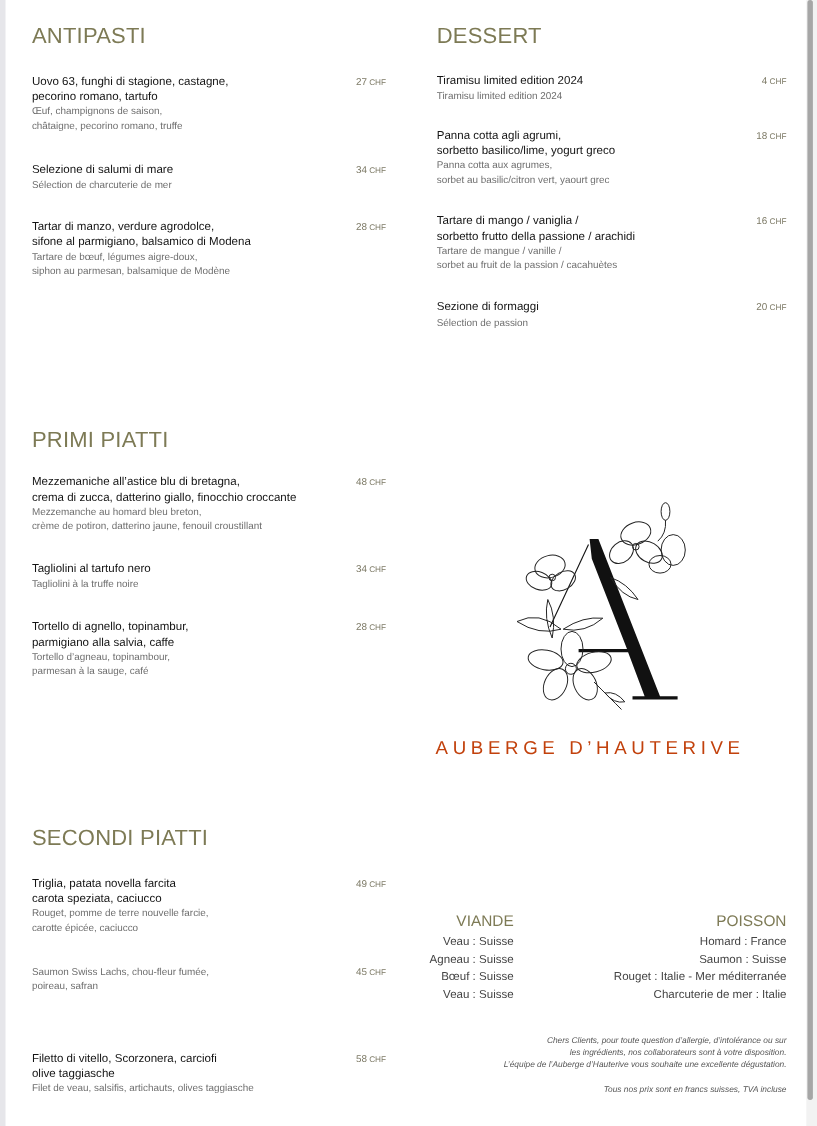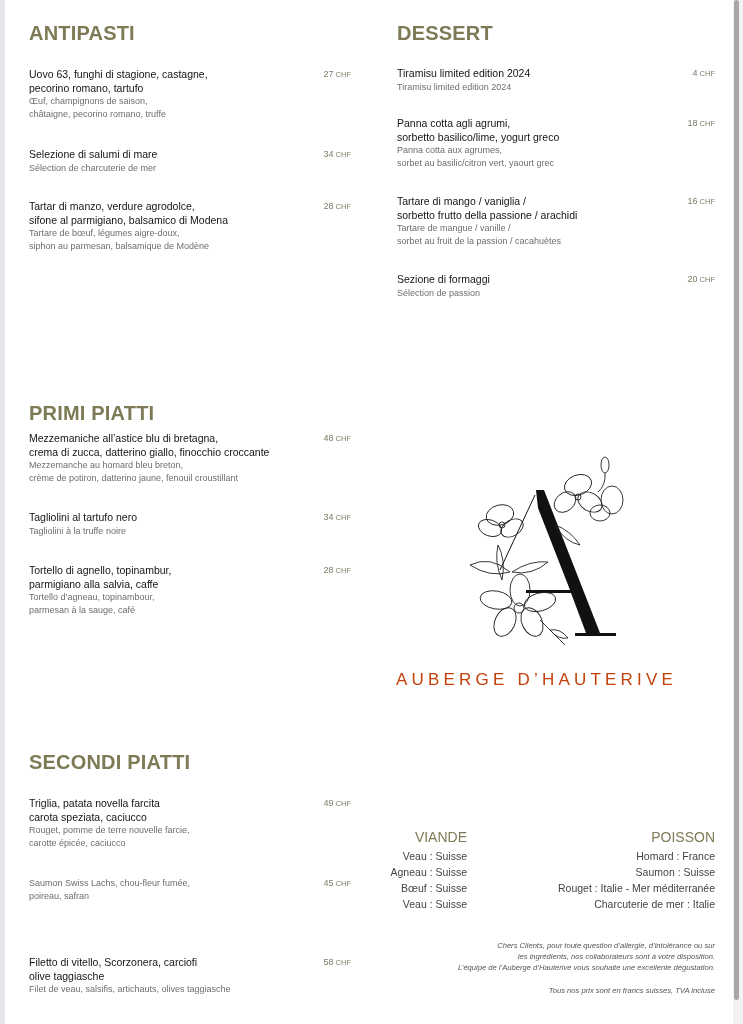--- a/index.html
+++ b/index.html
@@ -4,21 +4,21 @@
 <style>
   * { margin: 0; padding: 0; box-sizing: border-box; }
   html, body { width: 743px; height: 1024px; overflow: hidden; background: #ffffff; }
   body { font-family: "Liberation Sans", "DejaVu Sans", sans-serif; color: #1a1a1a; position: relative; }
 
   .left-edge { position: absolute; left: 0; top: 0; width: 5px; height: 1024px; background: #e6e6ea; }
   .scrollbar { position: absolute; left: 733px; top: 0; width: 10px; height: 1024px; background: #f2f2f2; }
   .scrollbar-thumb { position: absolute; left: 1px; top: 0; width: 5px; height: 1000px; background: #a6a6a6; border-radius: 3px; }
 
   .section { position: absolute; }
-  .section-title { font-size: 20px; color: #7d7a55; letter-spacing: 0.2px; font-weight: bold; line-height: 24px; }
+  .section-title { font-size: 20px; color: #7d7a55; letter-spacing: 0.2px; font-weight: normal; line-height: 24px; }
 
   .item { position: absolute; width: 322px; }
   .item-name { font-size: 10.5px; line-height: 13.5px; color: #141414; white-space: pre-line; }
   .item-desc { font-size: 9px; line-height: 12.5px; color: #6e6e6e; white-space: pre-line; }
   .item-price { position: absolute; right: 0; top: 1px; font-size: 9px; color: #7d7a66; }
   .item-price .cur { font-size: 7.5px; margin-left: 2px; }
 
   .logo { position: absolute; left: 440px; top: 450px; width: 200px; height: 200px; }
   .brand { position: absolute; left: 396px; top: 670px; font-size: 17px; letter-spacing: 4.2px; color: #c2410c; font-weight: normal; }
 
@@ -77,21 +77,21 @@
   <div class="item-desc">Tartare de mangue / vanille /
 sorbet au fruit de la passion / cacahuètes</div>
   <div class="item-price"><span>16</span><span class="cur">CHF</span></div>
 </div>
 <div class="item" style="left:397px; top:273px; width:318px;">
   <div class="item-name">Sezione di formaggi</div>
   <div class="item-desc">Sélection de passion</div>
   <div class="item-price"><span>20</span><span class="cur">CHF</span></div>
 </div>
 
-<div class="section" style="left:29px; top:401px;">
+<div class="section" style="left:29px; top:388px;">
   <h2 class="section-title">PRIMI PIATTI</h2>
 </div>
 <div class="item" style="left:29px; top:432px;">
   <div class="item-name">Mezzemaniche all’astice blu di bretagna,
 crema di zucca, datterino giallo, finocchio croccante</div>
   <div class="item-desc">Mezzemanche au homard bleu breton,
 crème de potiron, datterino jaune, fenouil croustillant</div>
   <div class="item-price"><span>48</span><span class="cur">CHF</span></div>
 </div>
 <div class="item" style="left:29px; top:511px;">

